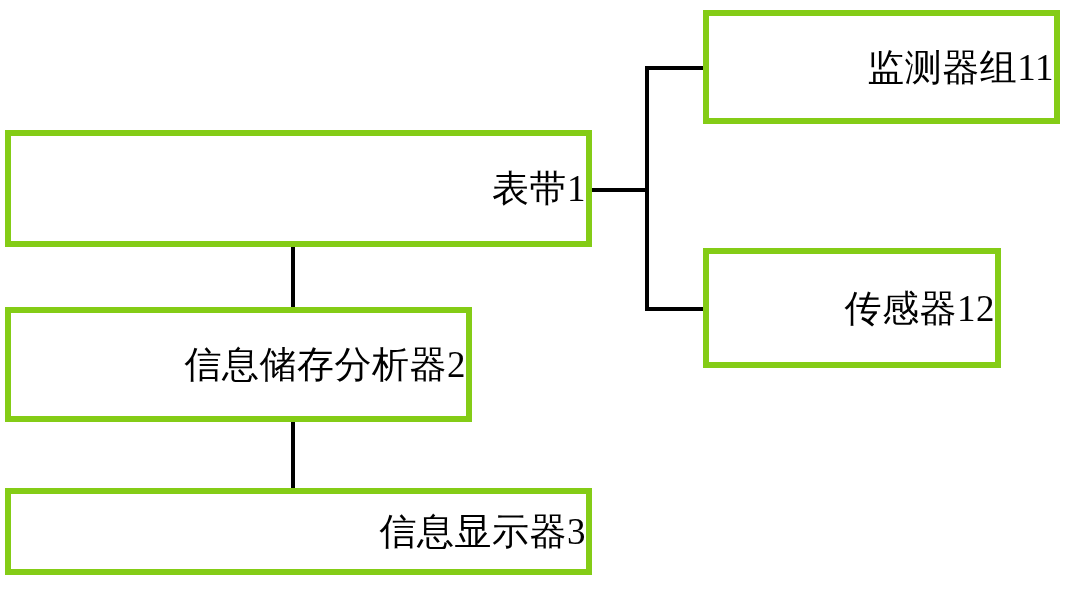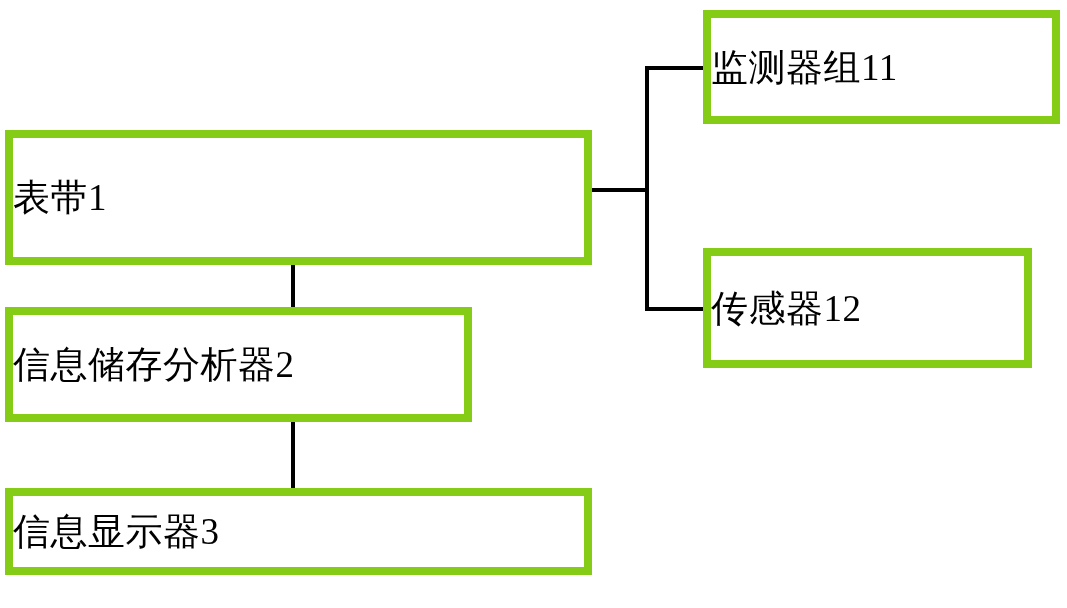--- a/index.html
+++ b/index.html
@@ -13,25 +13,25 @@
   #diagram-canvas {
     position: relative;
     width: 1067px;
     height: 608px;
     background: #ffffff;
     overflow: hidden;
   }
   .node-box {
     position: absolute;
     box-sizing: border-box;
-    border: 8px solid #84cc16;
+    border: 6px solid #84cc16;
     background: #ffffff;
     display: flex;
     align-items: center;
-    justify-content: flex-start;
+    justify-content: flex-end;
   }
   .node-label {
     font-family: "Liberation Serif", "DejaVu Serif", serif;
     font-size: 37px;
     line-height: 1;
     color: #000000;
     letter-spacing: 0.5px;
     white-space: nowrap;
     user-select: none;
   }
@@ -52,33 +52,33 @@
   <div class="connector conn-v" style="left:645px; top:66px; height:245px;"></div>
 
   <div class="connector conn-h" style="left:645px; top:66px; width:60px;"></div>
 
   <div class="connector conn-h" style="left:645px; top:307px; width:60px;"></div>
 
   <div class="connector conn-v" style="left:291px; top:243px; height:68px;"></div>
 
   <div class="connector conn-v" style="left:291px; top:418px; height:74px;"></div>
 
-  <div class="node-box" style="left:5px; top:130px; width:587px; height:135px;">
+  <div class="node-box" style="left:5px; top:130px; width:587px; height:117px;">
     <span class="node-label">表带1</span>
   </div>
 
   <div class="node-box" style="left:5px; top:307px; width:467px; height:115px;">
     <span class="node-label">信息储存分析器2</span>
   </div>
 
   <div class="node-box" style="left:5px; top:488px; width:587px; height:87px;">
     <span class="node-label">信息显示器3</span>
   </div>
 
   <div class="node-box" style="left:703px; top:10px; width:357px; height:114px;">
     <span class="node-label">监测器组11</span>
   </div>
 
-  <div class="node-box" style="left:703px; top:248px; width:329px; height:120px;">
+  <div class="node-box" style="left:703px; top:248px; width:298px; height:120px;">
     <span class="node-label">传感器12</span>
   </div>
 
 </div>
 
 </body></html>

